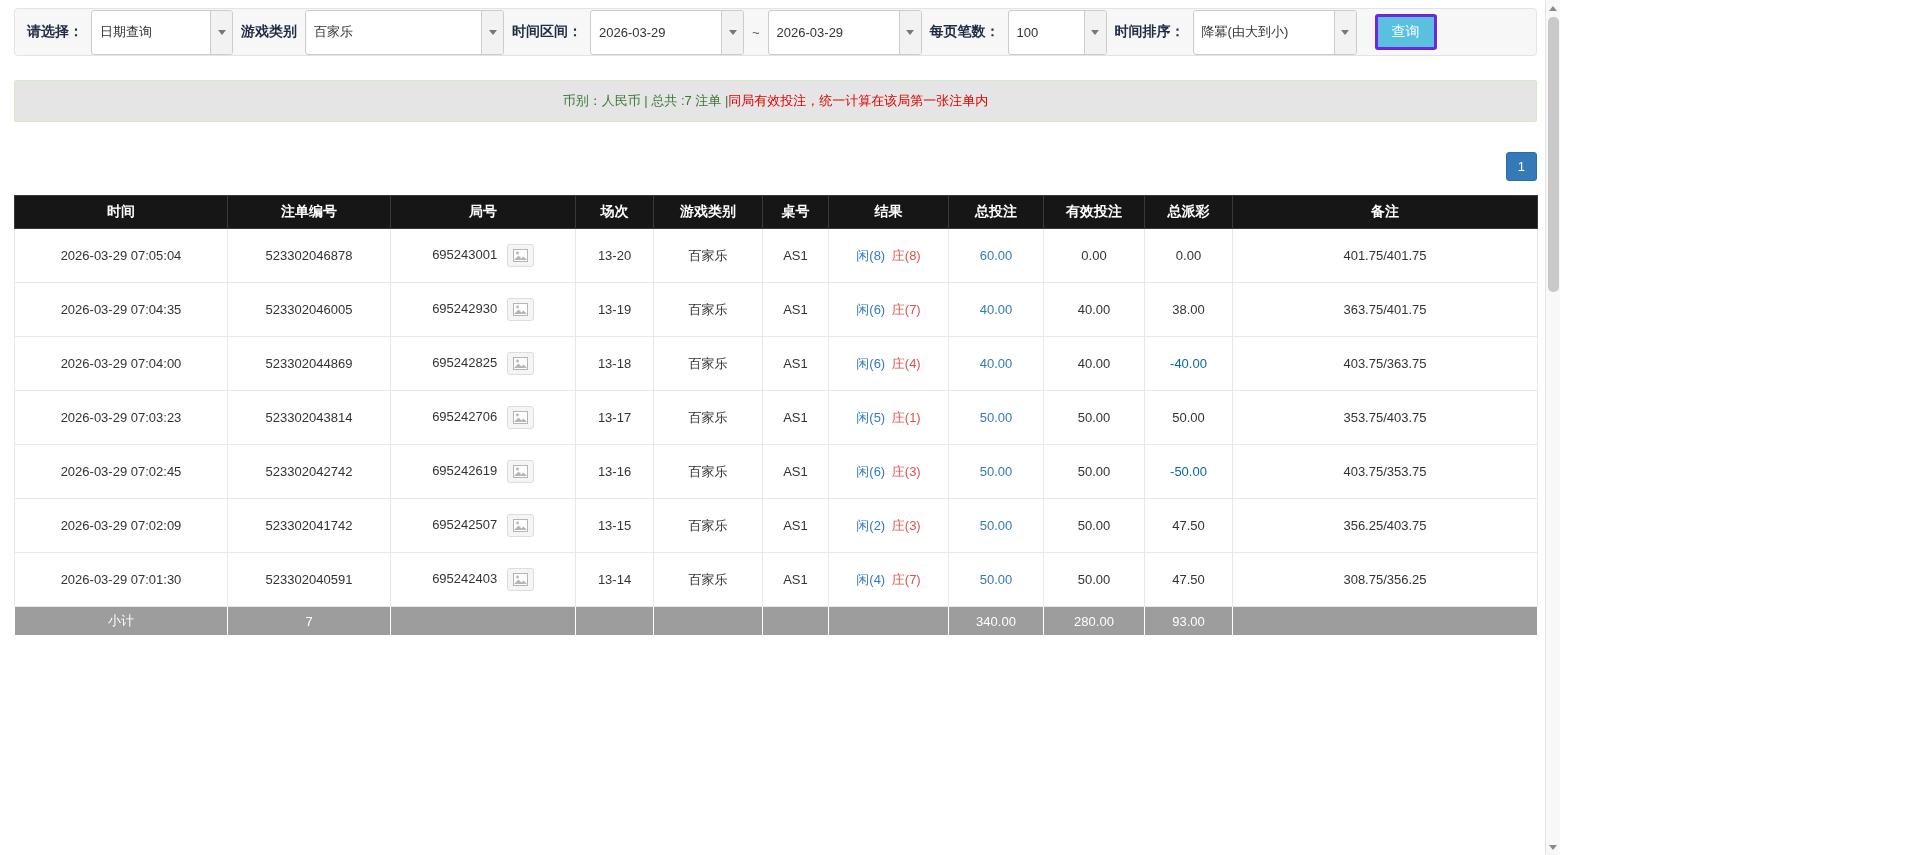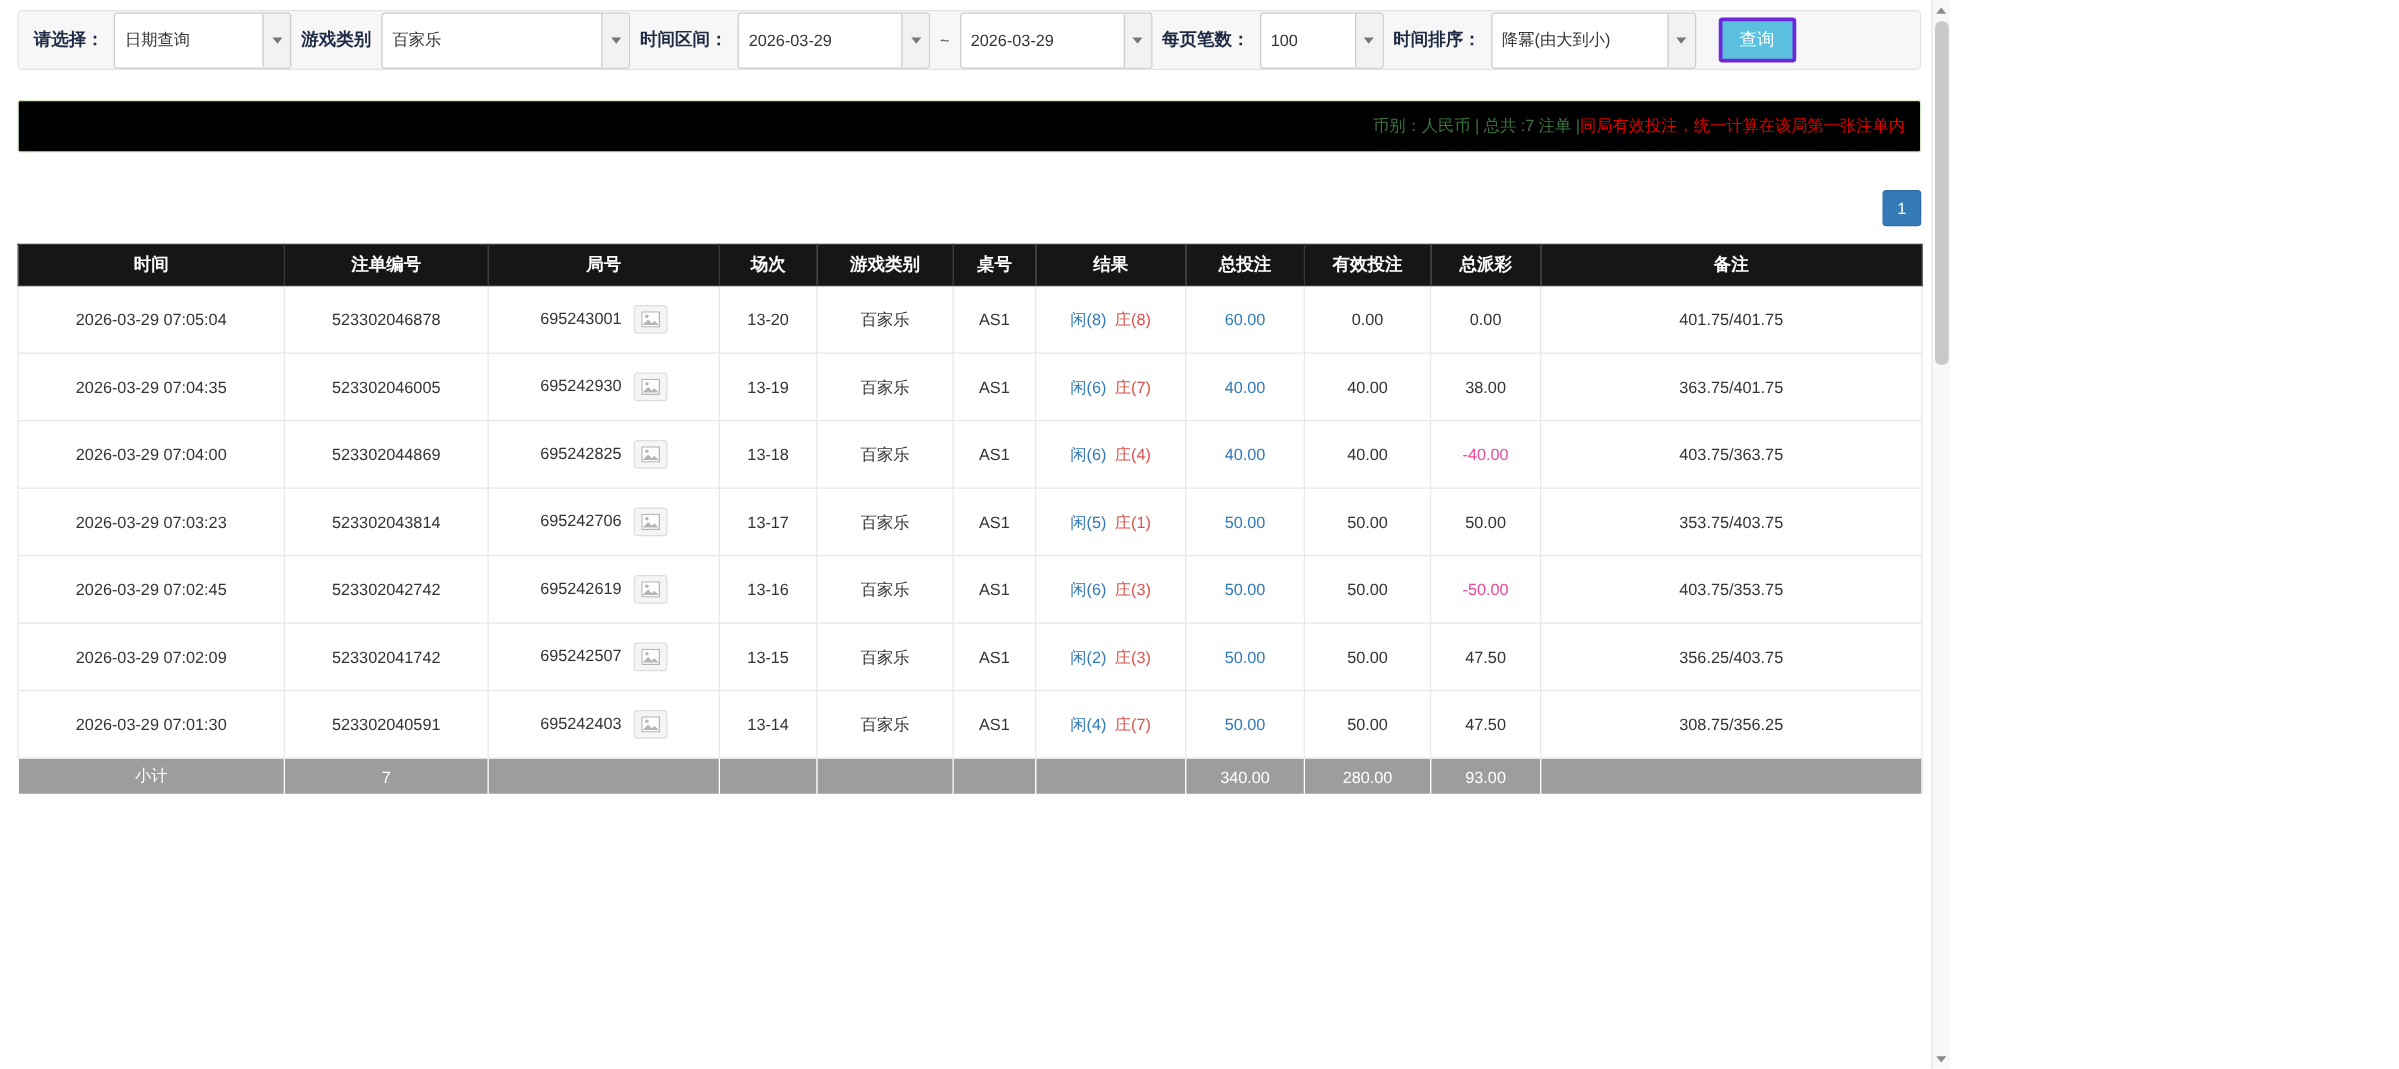--- a/index.html
+++ b/index.html
@@ -38,22 +38,22 @@
   .c-sort { width: 164px; }
   .tilde { color: #555; font-size: 13px; }
   .search-btn {
     margin-left: 10px; background: #5bc0de; border: 3px solid #6d28d9; color: #fff;
     font-size: 14px; padding: 6px 14px; border-radius: 3px; cursor: pointer;
     font-family: inherit;
   }
 
   
   .info-bar {
-    margin-top: 24px; background: #000000; border: 1px solid #d6e9c6; border-radius: 2px;
-    padding: 11px 12px; display: flex; justify-content: flex-end; align-items: center;
+    margin-top: 24px; background: #e5e5e5; border: 1px solid #d6e9c6; border-radius: 2px;
+    padding: 11px 12px; display: flex; justify-content: center; align-items: center;
     font-size: 13px;
   }
   .info-left { color: #3c763d; }
   .info-right { color: #e00000; }
 
   
   .pagination { margin-top: 30px; margin-bottom: 14px; text-align: right; }
   .page-btn {
     display: inline-block; background: #337ab7; border: 1px solid #2e6da4; color: #fff;
     font-size: 13px; padding: 6px 11px; border-radius: 3px; cursor: pointer; font-family: inherit;
@@ -65,21 +65,21 @@
     background: #161616; color: #fff; font-size: 14px; font-weight: bold;
     padding: 7px 4px; border: 1px solid #3a3a3a; text-align: center;
   }
   tbody td {
     background: #fff; font-size: 13px; color: #333; text-align: center;
     padding: 15px 4px; border: 1px solid #e8e8e8; overflow: hidden; white-space: nowrap;
   }
   .total-bet { color: #337ab7; cursor: pointer; }
   .res-player { color: #337ab7; }
   .res-banker { color: #d9534f; margin-left: 3px; }
-  .neg { color: #ec4899; }
+  .neg { color: #0369a1; }
   .icon-btn {
     display: inline-flex; align-items: center; justify-content: center;
     width: 27px; height: 23px; margin-left: 6px; vertical-align: middle;
     background: #f5f5f5; border: 1px solid #ddd; border-radius: 3px; cursor: pointer;
   }
   tfoot td {
     background: #9d9d9d; color: #fff; font-size: 13px; text-align: center;
     padding: 5px 4px; border: 1px solid #fff;
   }
 

